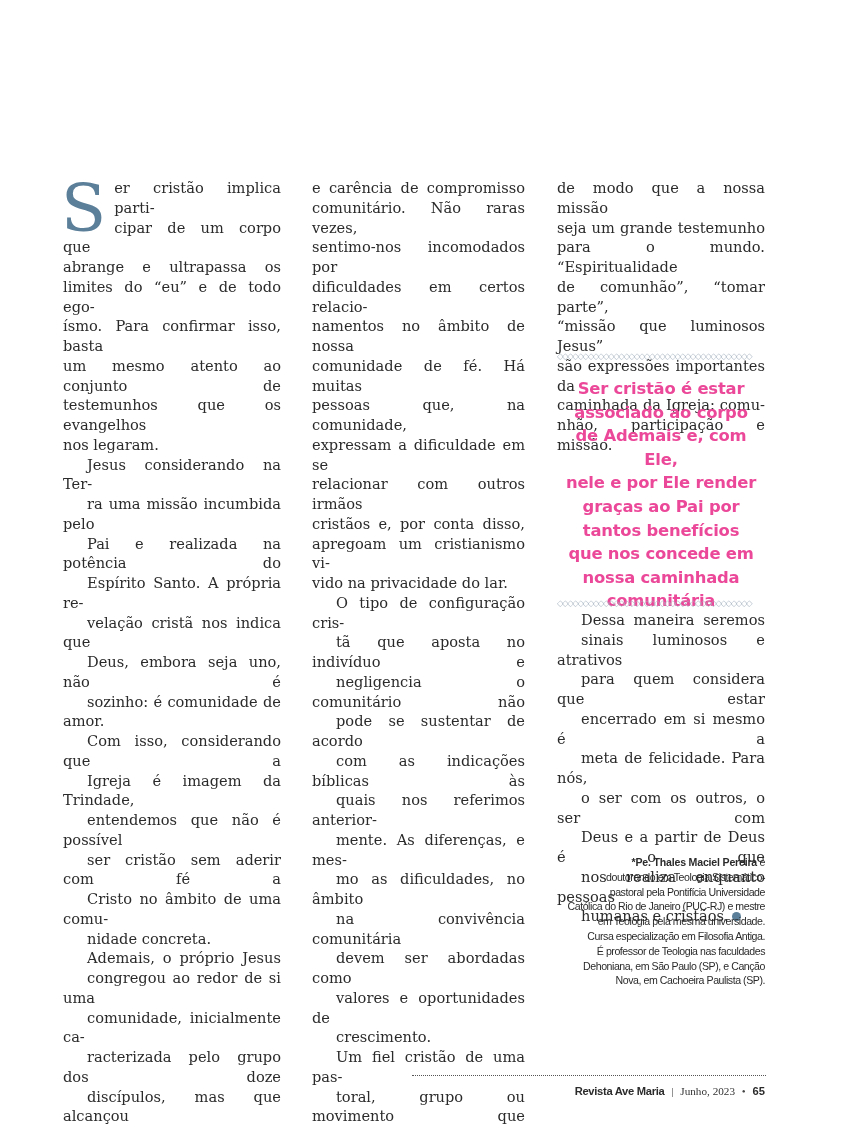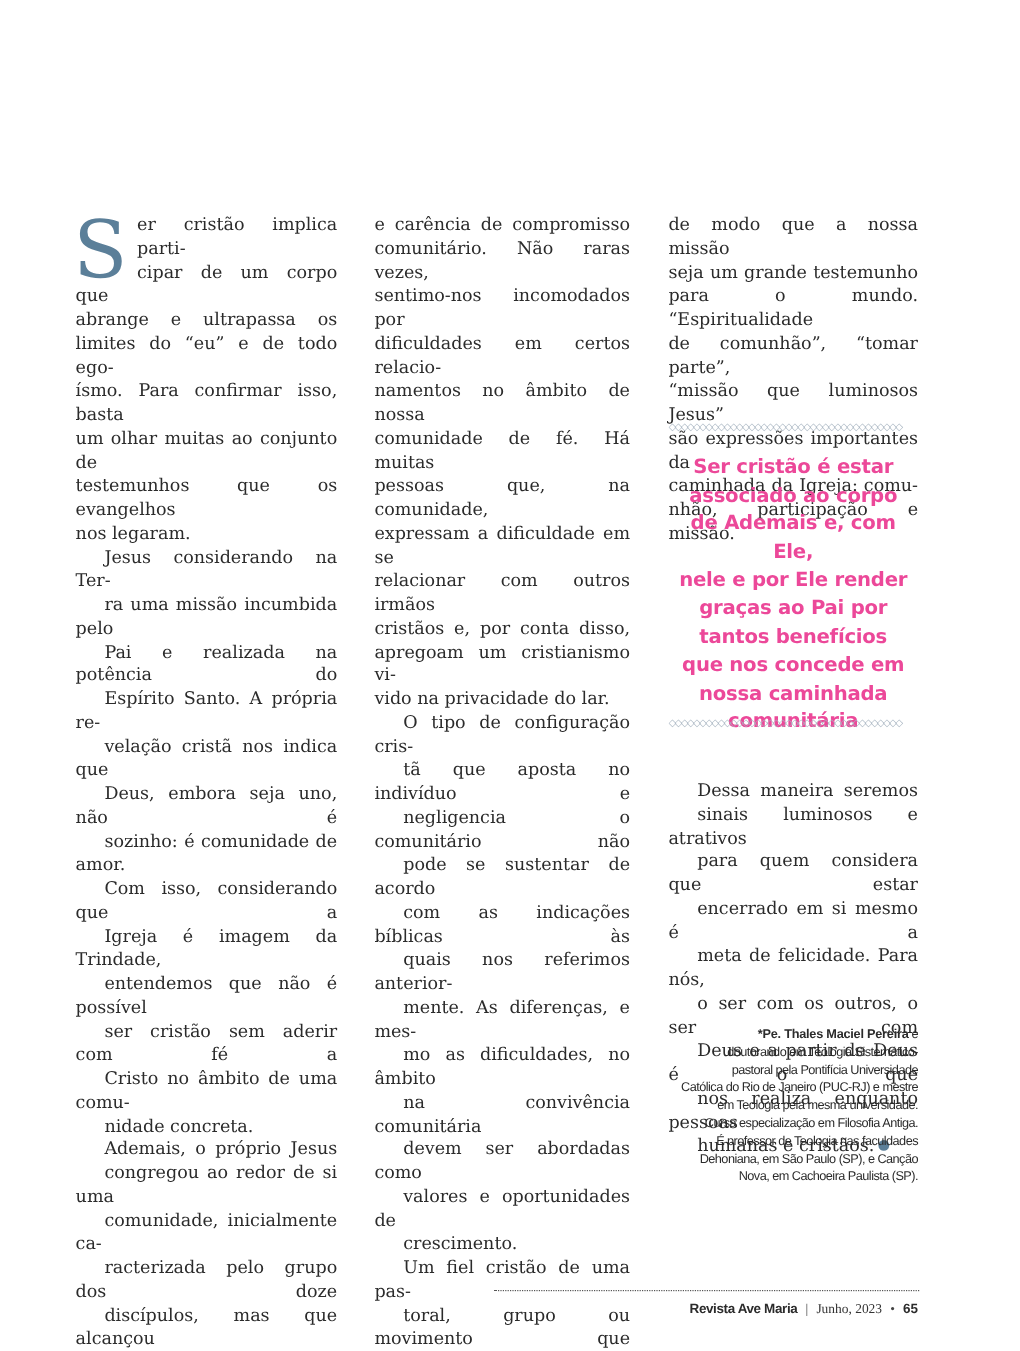--- a/index.html
+++ b/index.html
@@ -29,21 +29,21 @@
       font-family: "DejaVu Sans", sans-serif;
     }
     #div-top { top: 351px; }
     #div-bot { top: 598px; }
     .pullquote {
       position: absolute; left: 557px; top: 377px; width: 208px;
       font-family: "DejaVu Sans", sans-serif; font-weight: bold;
       color: #ec4899; font-size: 16.4px; line-height: 23.6px;
       text-align: center; letter-spacing: -0.2px;
     }
-    #col3b { top: 649px; }
+    #col3b { top: 610px; }
     .end-dot {
       display: inline-block; width: 9px; height: 9px; border-radius: 50%;
       background: #5b7f99; margin-left: 3px; vertical-align: 0px;
     }
     .bio {
       position: absolute; left: 555px; top: 855px; width: 210px;
       font-family: "Liberation Sans", sans-serif; font-size: 10.6px;
       line-height: 14.8px; color: #2b2b2b; text-align: right;
       letter-spacing: -0.45px;
     }
@@ -65,21 +65,21 @@
 <body>
 
 <div id="col1" class="col">
     <p class="first">
       <span class="dropcap">S</span>
       <span class="line" style="display: block;">er cristão implica parti-</span>
       <span class="line" style="display: block;">cipar de um corpo que</span>
       <span class="line" style="display: block;">abrange e ultrapassa os</span>
       <span class="line">limites do “eu” e de todo ego-</span>
       <span class="line">ísmo. Para confirmar isso, basta</span>
-      <span class="line">um olhar muitas ao conjunto de</span>
+      <span class="line">um mesmo atento ao conjunto de</span>
       <span class="line">testemunhos que os evangelhos</span>
       <span class="line last">nos legaram.</span>
     </p>
     <p>
       <span class="line">Jesus considerando na Ter-</span>
       <span class="line">ra uma missão incumbida pelo</span>
       <span class="line">Pai e realizada na potência do</span>
       <span class="line">Espírito Santo. A própria re-</span>
       <span class="line">velação cristã nos indica que</span>
       <span class="line">Deus, embora seja uno, não é</span>

